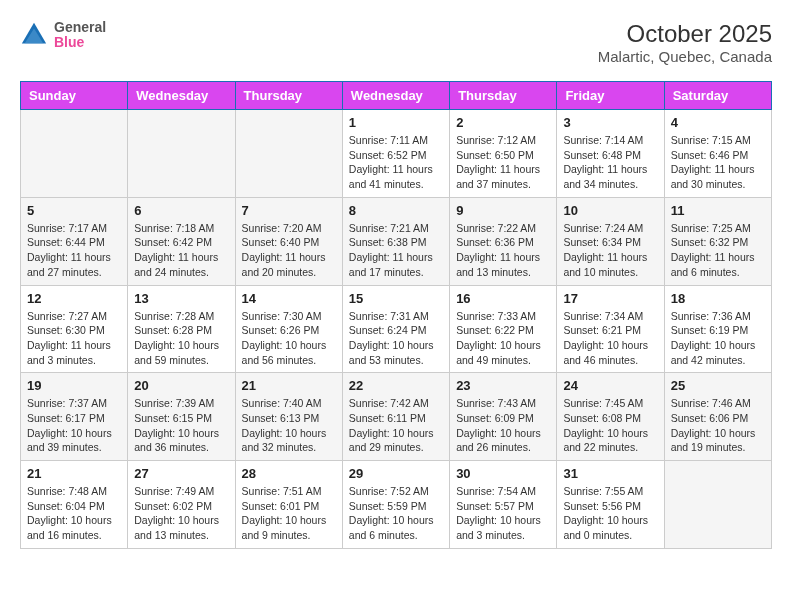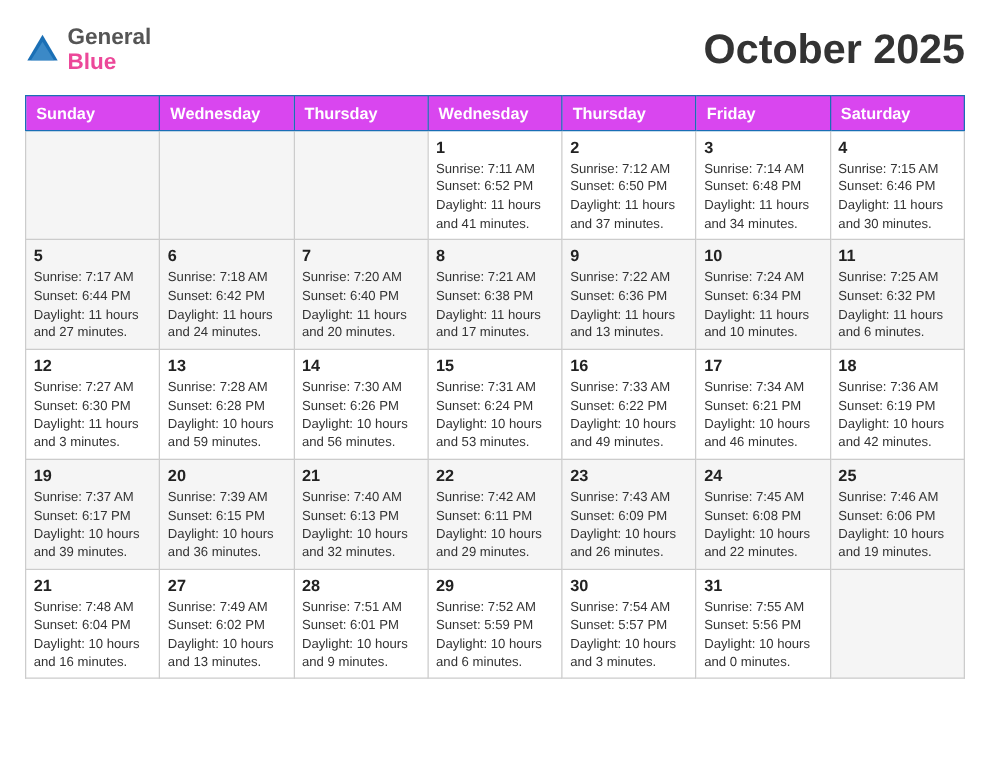--- a/index.html
+++ b/index.html
@@ -15,34 +15,34 @@
       justify-content: space-between;
       align-items: flex-start;
       margin-bottom: 16px;
     }
     .logo {
       display: flex;
       align-items: center;
       gap: 6px;
     }
     .logo-text {
-      font-size: 18px;
+      font-size: 14px;
       font-weight: bold;
       line-height: 1.1;
     }
     .logo-general { color: #555; }
     .logo-blue { color: #ec4899; }
     .logo-icon {
       width: 28px;
       height: 28px;
     }
     .title-block { text-align: right; }
     .month-title {
-      font-size: 33px;
-      font-weight: 700;
+      font-size: 24px;
+      font-weight: 400;
       color: #333;
     }
     .location {
       font-size: 15px;
       color: #555;
     }
     .calendar {
       width: 100%;
       border-collapse: collapse;
     }
@@ -95,20 +95,21 @@
       <polygon points="15,2 28,24 2,24" fill="#1a6fb5"></polygon>
       <polygon points="15,8 25,24 5,24" fill="#5ba3d9" opacity="0.5"></polygon>
     </svg>
     <div class="logo-text">
       <span class="logo-general">General</span><br>
       <span class="logo-blue">Blue</span>
     </div>
   </div>
   <div class="title-block">
     <div class="month-title">October 2025</div>
+    <div class="location">Malartic, Quebec, Canada</div>
   </div>
 </div>
 
 <table class="calendar">
   <thead>
     <tr>
     <th>Sunday</th>
         <th>Wednesday</th>
         <th>Thursday</th>
         <th>Wednesday</th>

